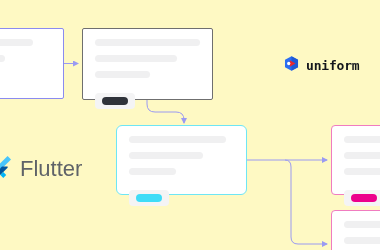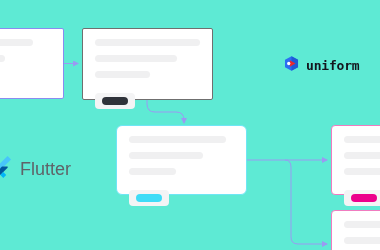--- a/index.html
+++ b/index.html
@@ -8,21 +8,21 @@
     padding: 0;
     background: #ffffff;
   }
   body {
     font-family: "Liberation Sans", sans-serif;
   }
   #canvas {
     position: relative;
     width: 380px;
     height: 250px;
-    background: #5eead4;
+    background: #fef9c3;
     overflow: hidden;
   }
   #edge-layer {
     position: absolute;
     left: 0;
     top: 0;
     width: 380px;
     height: 250px;
     pointer-events: none;
   }
@@ -116,21 +116,21 @@
     font-family: "DejaVu Sans Mono", monospace;
     font-size: 13px;
     font-weight: 700;
     color: #14161d;
     letter-spacing: -0.2px;
     margin-left: 6px;
   }
   #brand-flutter { left: -6px; top: 156px; }
   #brand-flutter .brand-text {
     font-family: "Liberation Sans", sans-serif;
-    font-size: 18px;
+    font-size: 22px;
     font-weight: 400;
     color: #5f6368;
     margin-left: 8px;
   }
 </style>
 </head>
 <body>
 
 <div id="canvas">
 

